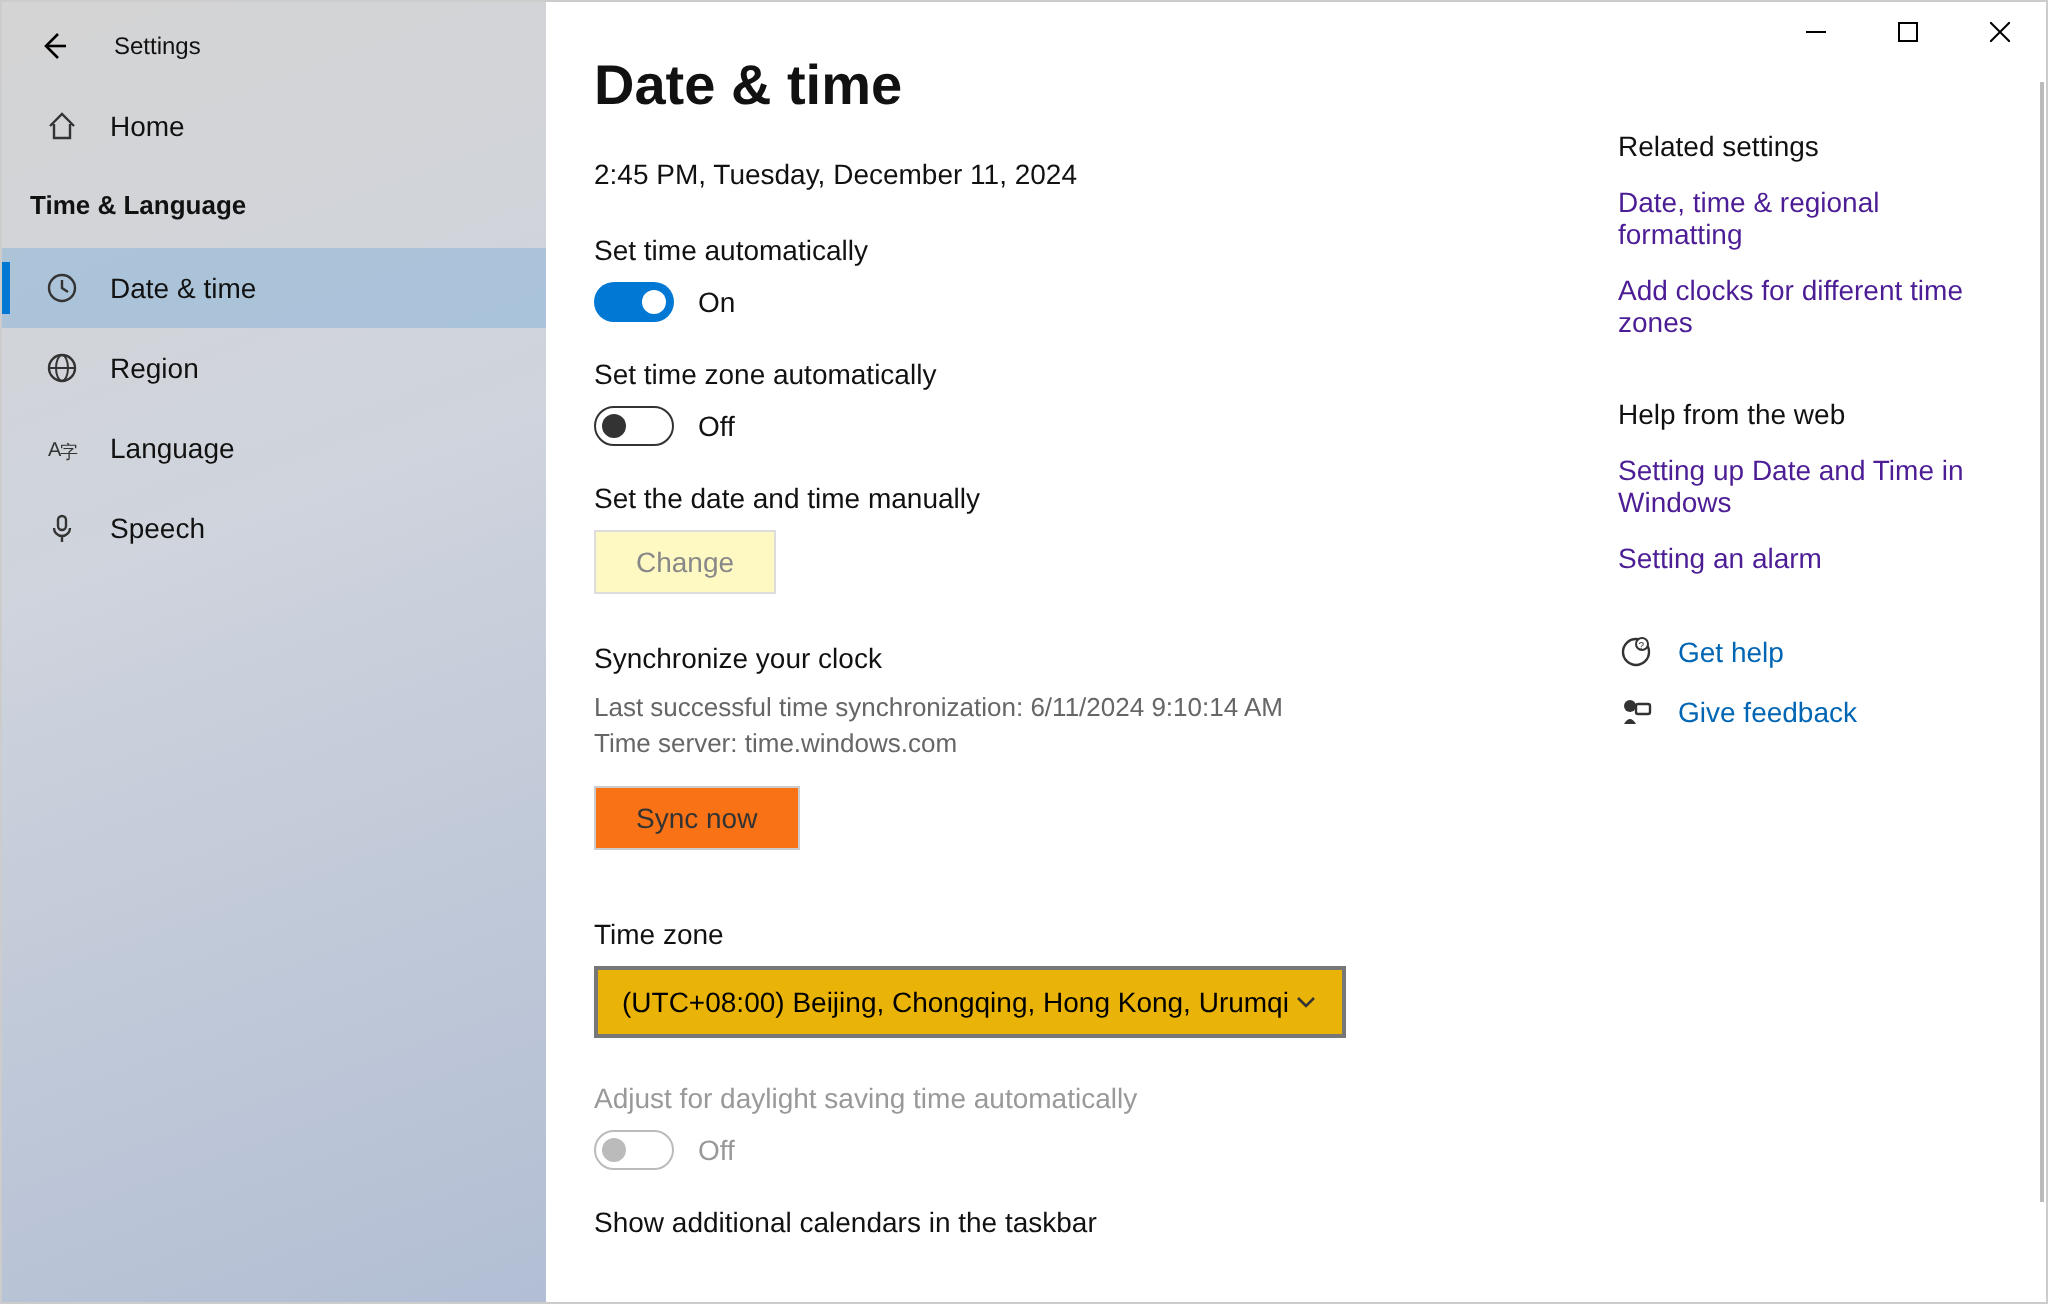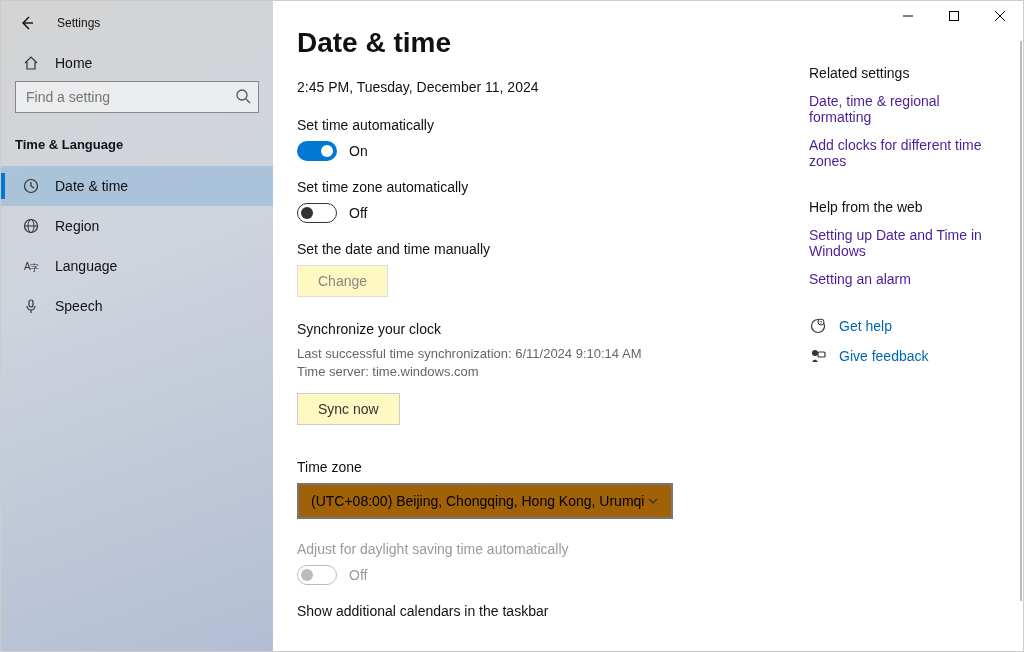--- a/index.html
+++ b/index.html
@@ -54,29 +54,29 @@
 .toggle .knob { position: absolute; width: 12px; height: 12px; border-radius: 50%; top: 4px; }
 .toggle.on { background: #0078d4; }
 .toggle.on .knob { right: 4px; background: #fff; }
 .toggle.off { background: #fff; border: 1px solid #333; }
 .toggle.off .knob { left: 3px; top: 3px; background: #333; }
 .toggle.disabled { background: #fff; border: 1px solid #bbb; cursor: default; }
 .toggle.disabled .knob { background: #bbb; left:3px; top:3px; }
 .toggle-state { font-size: 14px; color: #111; text-align: center; }
 .toggle-state.disabled { color: #999; }
 
-.btn { height: 32px; padding: 0 20px; border: 1px solid #ccc; background: #fef9c3; font-size: 14px; cursor: pointer; color:#333; }
+.btn { height: 32px; padding: 0 20px; border: 1px solid #ccc; background: #f97316; font-size: 14px; cursor: pointer; color:#333; }
 .btn.disabled { background: #fef9c3; border-color: #ddd; color: #888; cursor: default; }
 .btn-row { margin-bottom: 24px; }
 
 .subhead { font-size: 14px; color: #111; margin-bottom: 8px; margin-top: 6px; }
 .muted { font-size: 13px; color: #666; line-height: 1.4; }
 .sync-info { margin-bottom: 12px; }
 
-.select { width: 376px; height: 36px; border: 2px solid #777; background: #a16207; display: flex; align-items: center; justify-content: space-between; padding: 0 12px; font-size: 14px; cursor: pointer; margin-bottom: 22px; }
+.select { width: 376px; height: 36px; border: 2px solid #777; background: #eab308; display: flex; align-items: center; justify-content: space-between; padding: 0 12px; font-size: 14px; cursor: pointer; margin-bottom: 22px; }
 .select .chev { width: 12px; height: 12px; }
 
 .spacer-lg { height: 10px; }
 
 .right-head { font-size: 14px; font-weight: 400; color: #111; margin-bottom: 12px; }
 .link { font-size: 14px; color: #4c1d95; cursor: pointer; display: block; margin-bottom: 12px; }
 .right-section { margin-bottom: 30px; }
 
 .help-row { display: flex; align-items: center; margin-bottom: 12px; cursor: pointer; }
 .help-row .hicon { width: 18px; height: 18px; margin-right: 12px; display:flex; align-items:center; justify-content:center; color:#333; }
@@ -122,31 +122,20 @@
 
     <div class="home-row">
       <span class="icon">
         <svg width="16" height="16" viewBox="0 0 16 16">
             <path d="M2 8 L8 2 L14 8 M4 7 V14 H12 V7" fill="none" stroke="#333" stroke-width="1.2"></path>
           </svg>
       </span>
       <span class="label">Home</span>
     </div>
 
-    <div class="search-wrap">
-      <div class="search-box">
-        <input class="search-input" type="text" placeholder="Find a setting" style="">
-        <span class="search-icon">
-          <svg width="16" height="16" viewBox="0 0 16 16">
-              <circle cx="7" cy="7" r="5" fill="none" stroke="#555" stroke-width="1.3"></circle>
-              <line x1="11" y1="11" x2="15" y2="15" stroke="#555" stroke-width="1.3"></line>
-            </svg>
-        </span>
-      </div>
-    </div>
 
     <div class="category-label">Time &amp; Language</div>
 
     <div class="nav">
       <div class="nav-item active">
         <span class="icon">
           <svg width="16" height="16" viewBox="0 0 16 16">
               <circle cx="8" cy="8" r="6.5" fill="none" stroke="#333" stroke-width="1.2"></circle>
               <path d="M8 4 V8 L11 10" fill="none" stroke="#333" stroke-width="1.2"></path>
             </svg>

